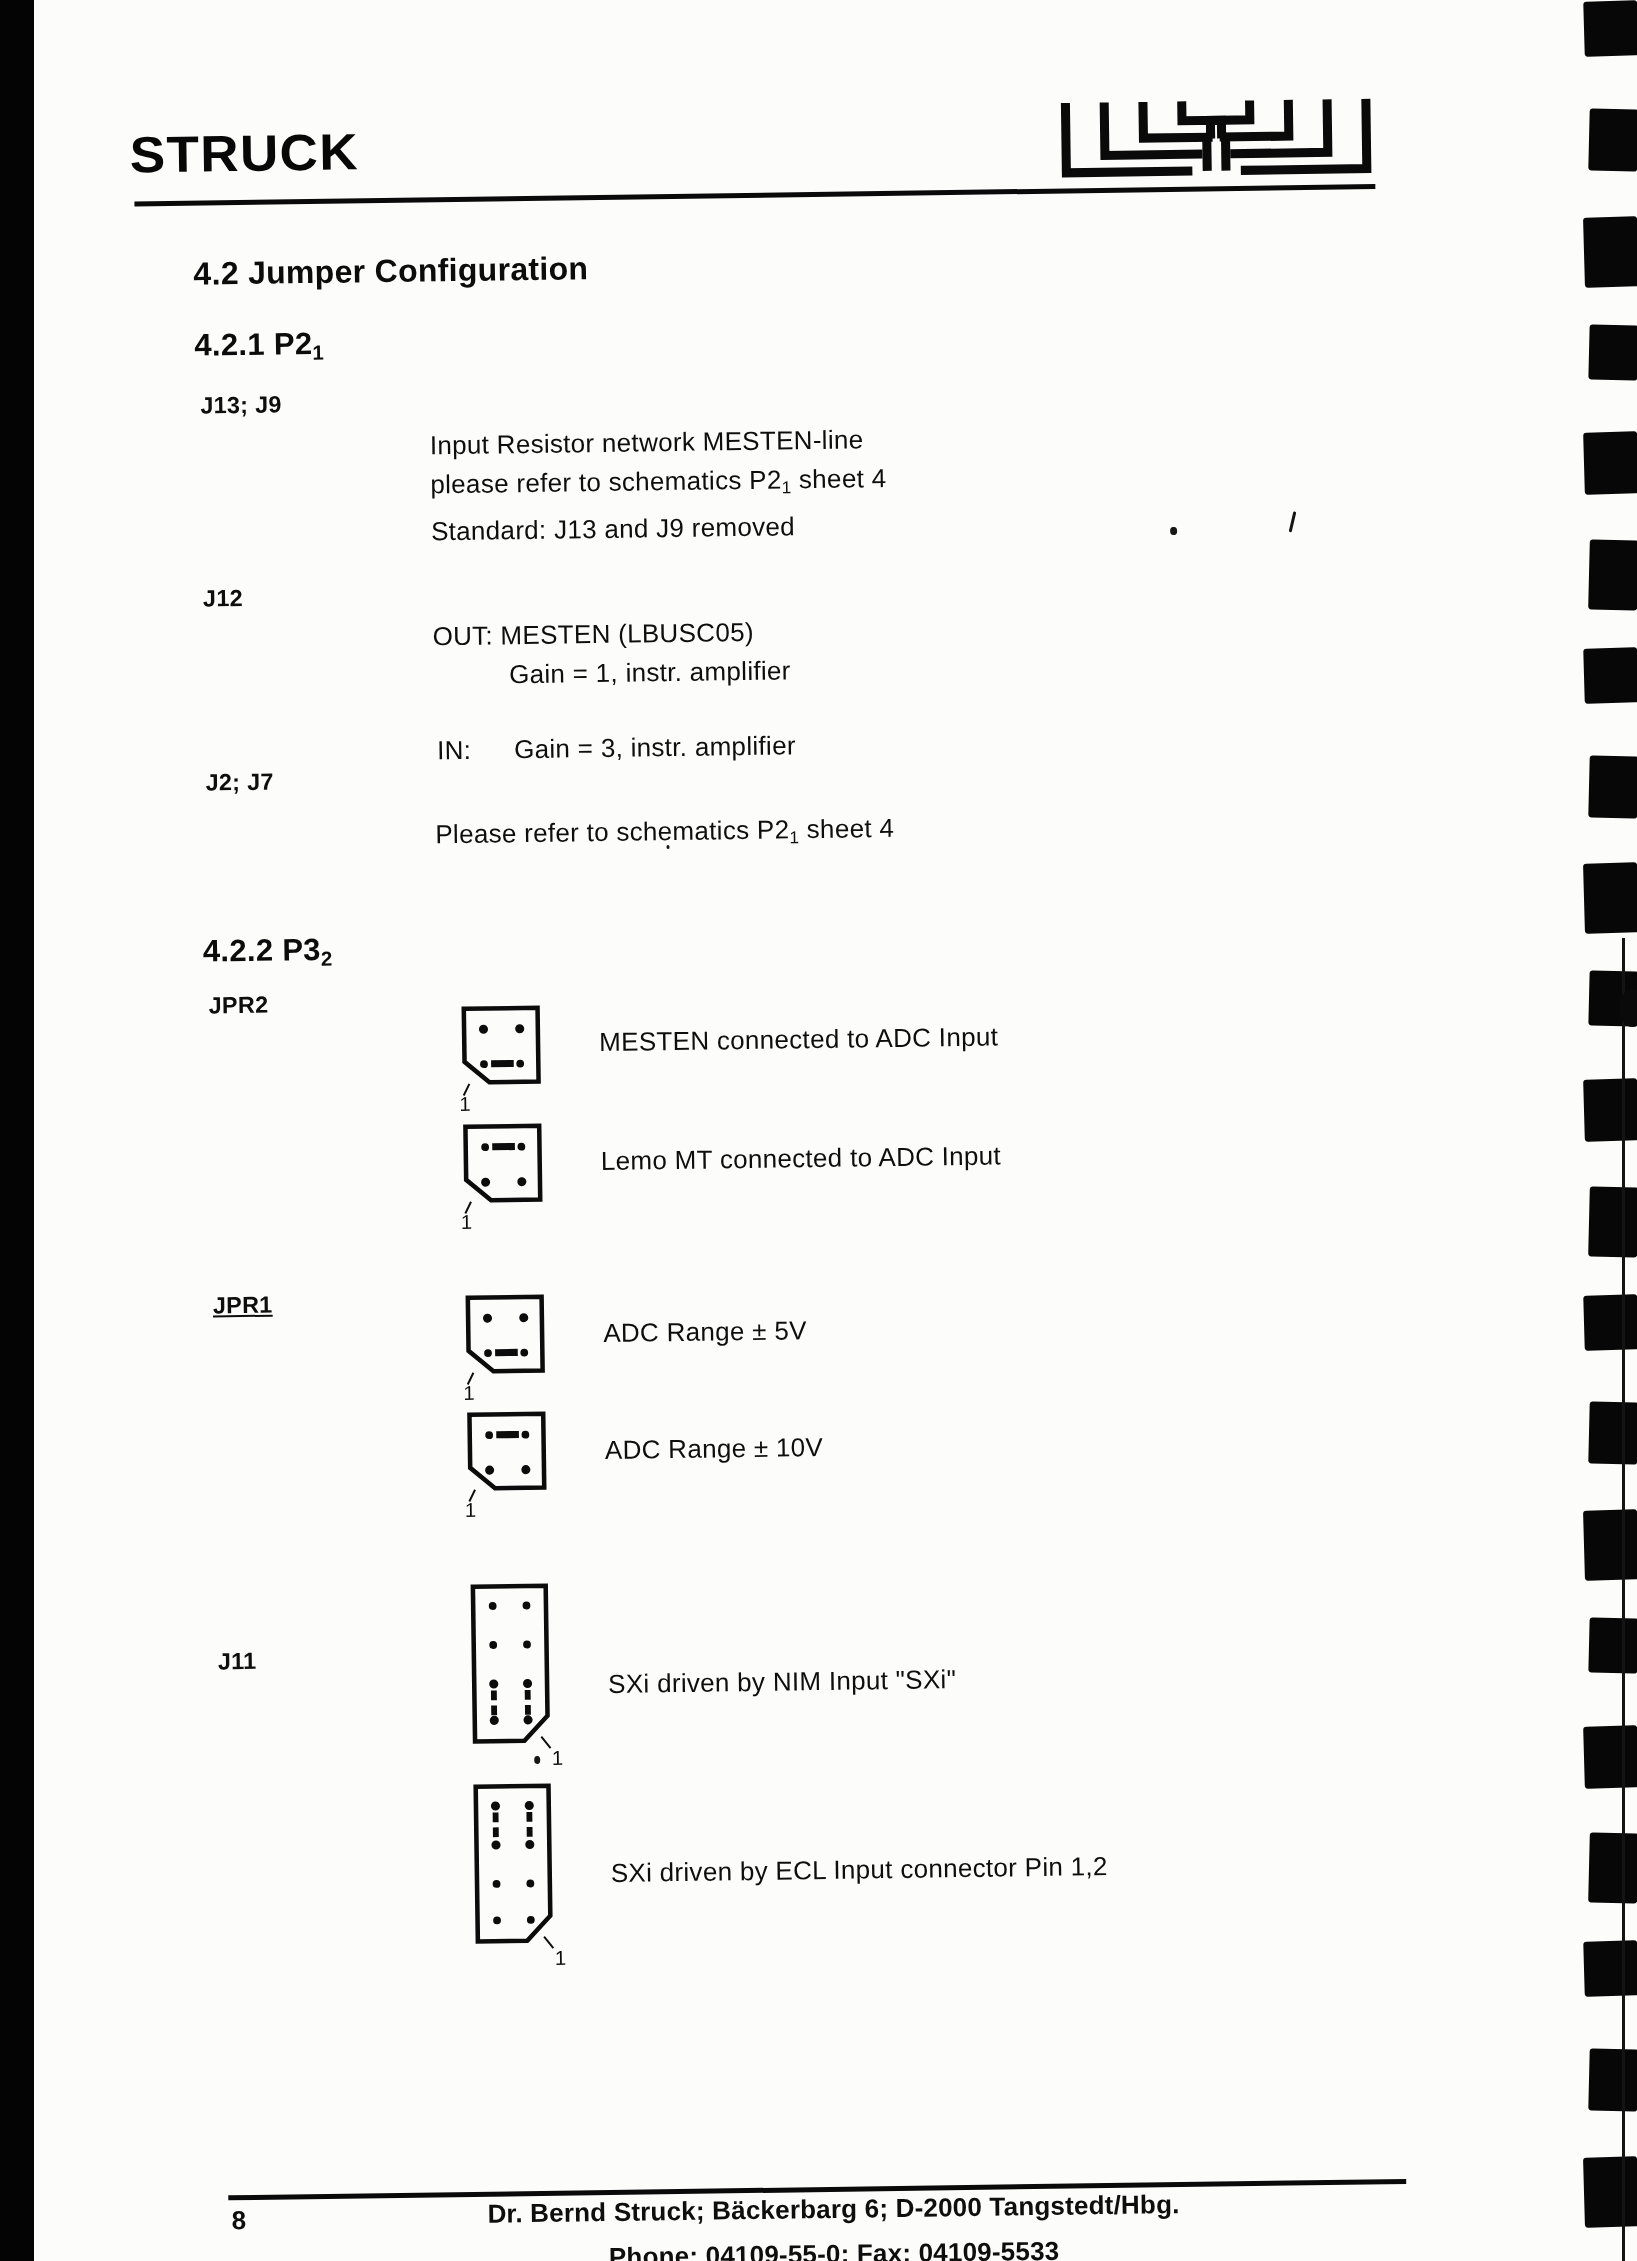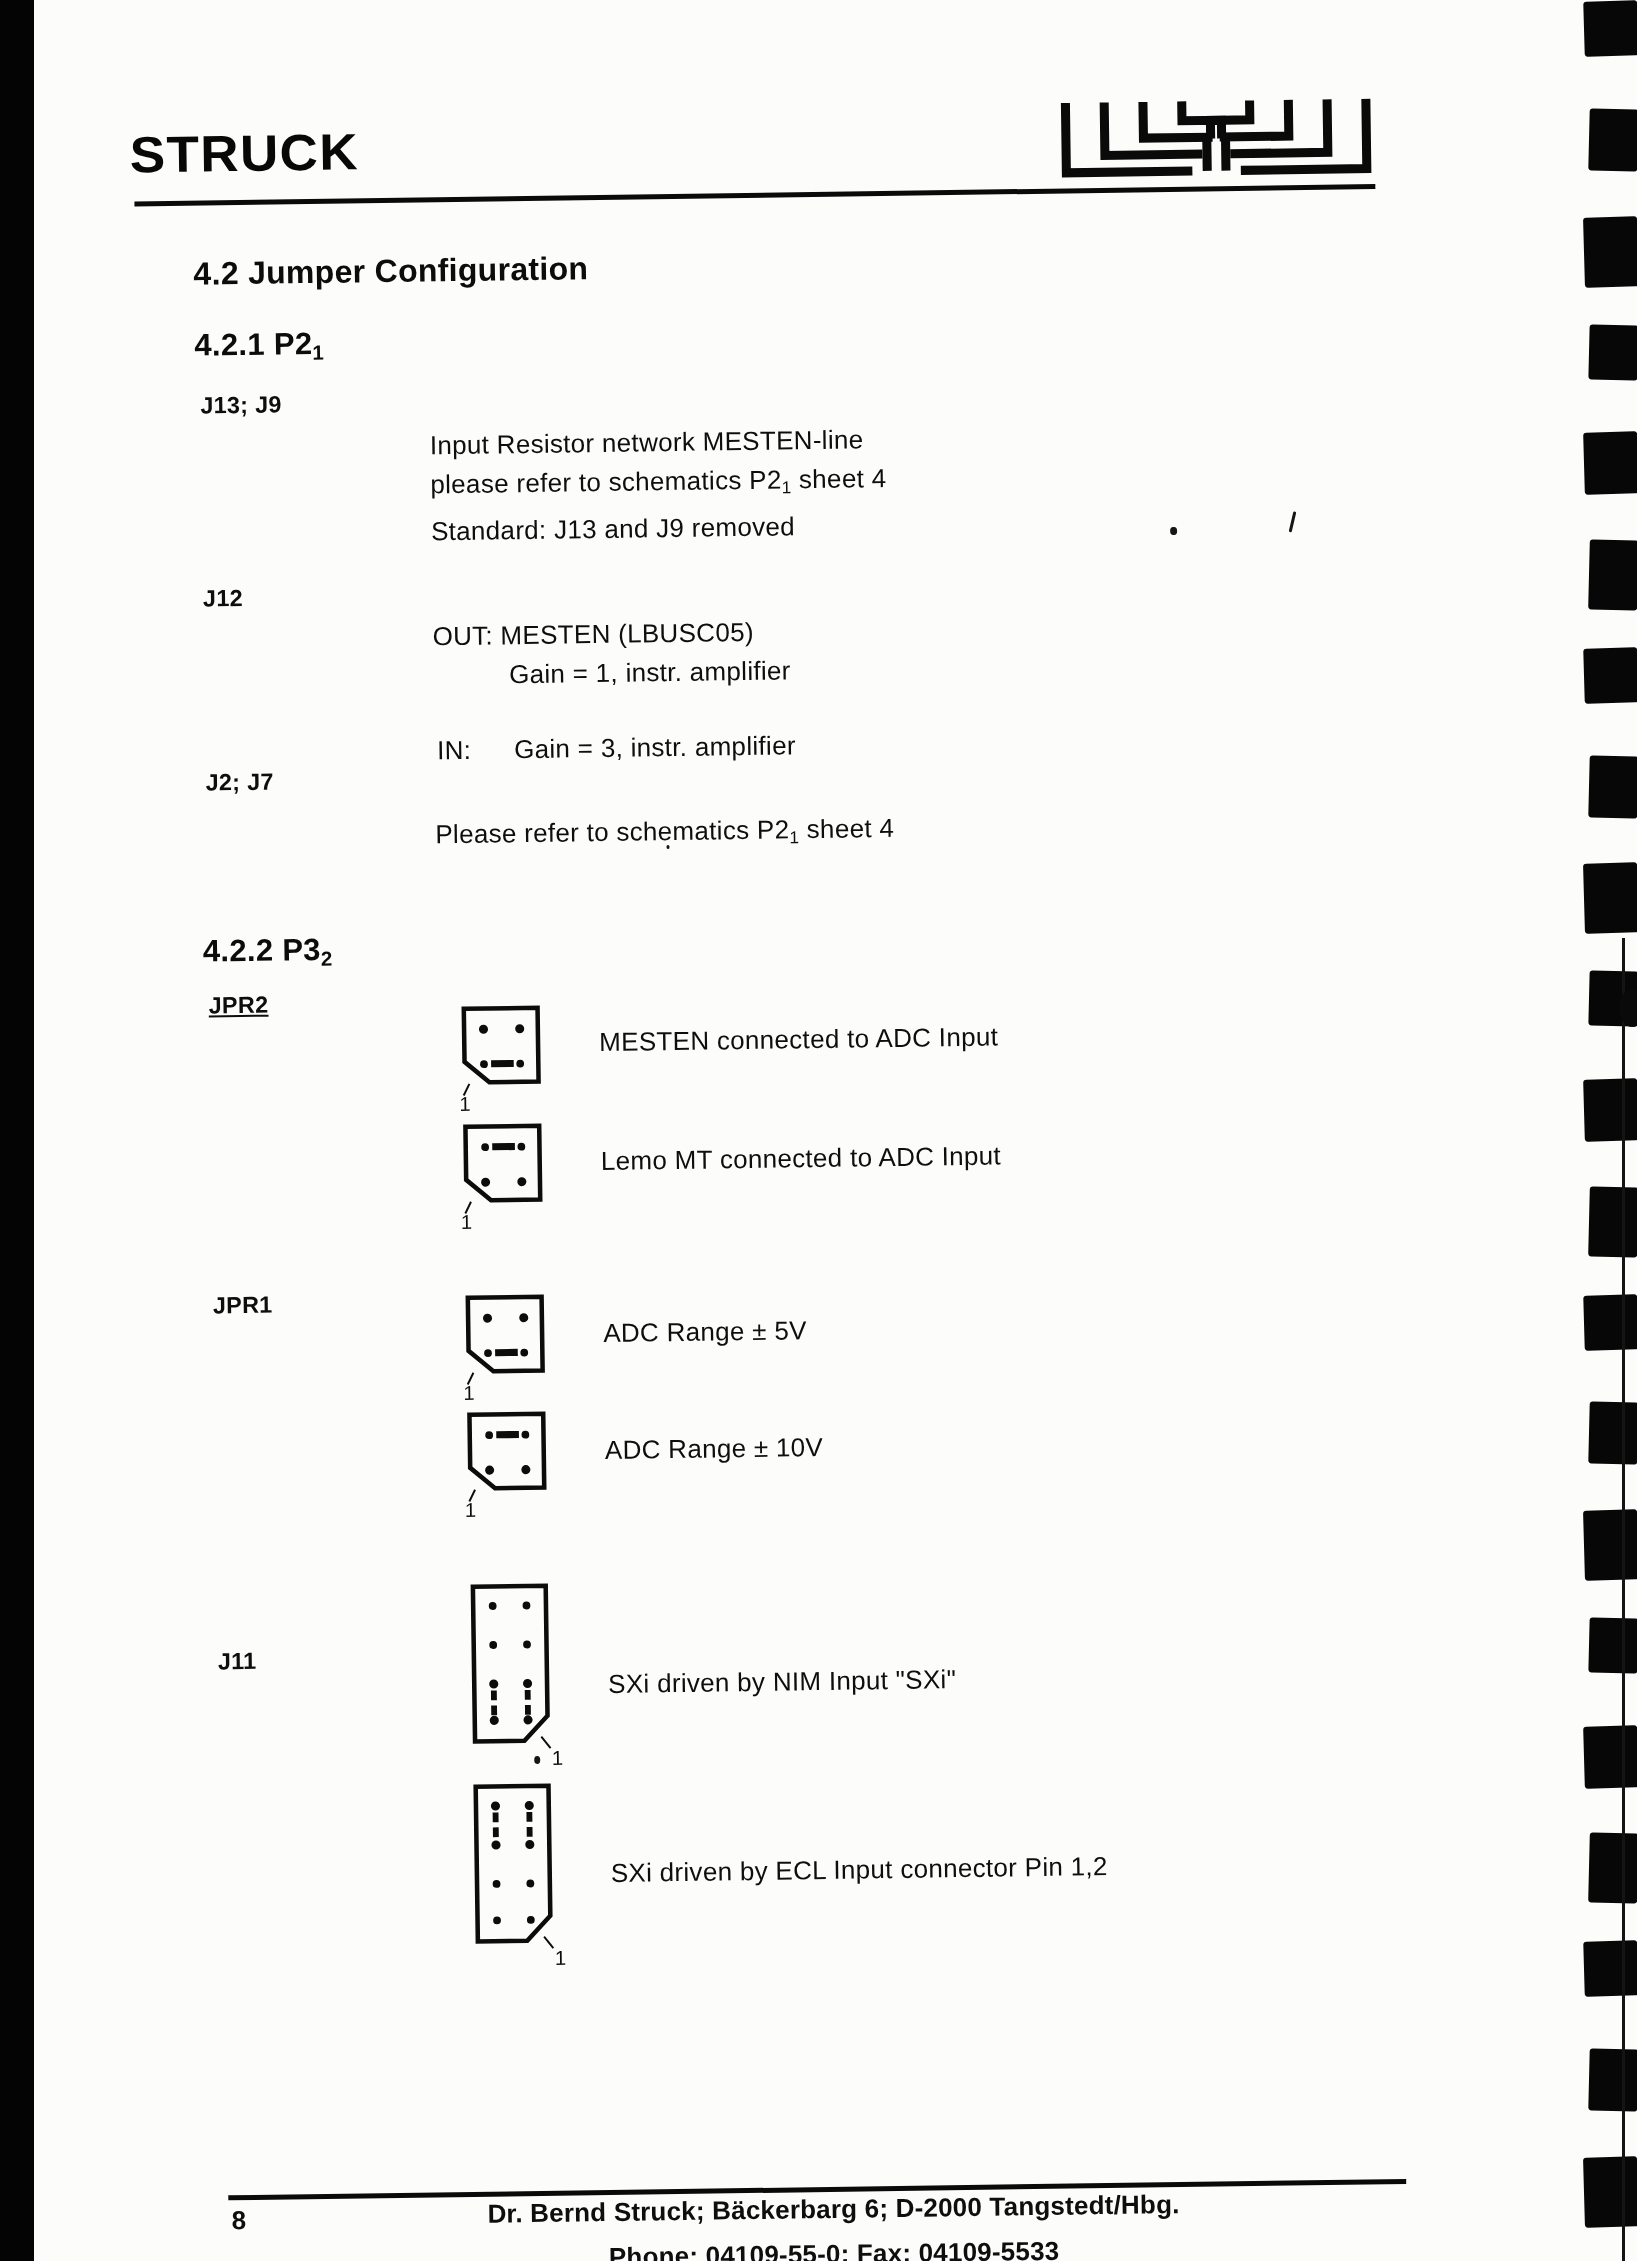--- a/index.html
+++ b/index.html
@@ -121,21 +121,21 @@
 
     <div class="lbl" style="left:211px;top:761px;">J2; J7</div>
     <div class="body" style="left:440px;top:810px;">
       <span>Please refer to schematics P2</span><span class="sub">1</span><span> sheet 4</span>
     </div>
 
     <div class="h2" style="left:206px;top:925px;">
       <span>4.2.2 P3</span><span class="sub">2</span>
     </div>
 
-    <div class="lbl" style="left:211px;top:984px;text-decoration:underline;">JPR2</div>
+    <div class="lbl" style="left:211px;top:984px;">JPR2</div>
 
     <svg class="jumper" style="left:457px;top:1000px;" width="110" height="110" viewBox="0 0 170 170">
       <path class="box" d="M14,6 H128 V120 H52 L14,88 Z"></path>
       <circle cx="44" cy="38" r="7"></circle>
         <circle cx="100" cy="38" r="7"></circle>
       <circle cx="44" cy="92" r="6"></circle>
         <circle cx="100" cy="92" r="6"></circle>
       <rect class="jbar" x="55" y="86" width="35" height="11"></rect>
       <line class="leader" x1="21" y1="122" x2="12" y2="140"></line>
       <text x="5" y="164">1</text>
@@ -147,21 +147,21 @@
       <circle cx="44" cy="38" r="6"></circle>
         <circle cx="100" cy="38" r="6"></circle>
       <circle cx="44" cy="92" r="7"></circle>
         <circle cx="100" cy="92" r="7"></circle>
       <rect class="jbar" x="55" y="32" width="35" height="11"></rect>
       <line class="leader" x1="21" y1="122" x2="12" y2="140"></line>
       <text x="5" y="164">1</text>
     </svg>
     <div class="cap" style="left:601px;top:1143px;">Lemo MT connected to ADC Input</div>
 
-    <div class="lbl" style="left:211px;top:1284px;">JPR1</div>
+    <div class="lbl" style="left:211px;top:1284px;text-decoration:underline;">JPR1</div>
 
     <svg class="jumper" style="left:457px;top:1289px;" width="110" height="110" viewBox="0 0 170 170">
       <path class="box" d="M14,6 H128 V120 H52 L14,88 Z"></path>
       <circle cx="44" cy="38" r="7"></circle>
         <circle cx="100" cy="38" r="7"></circle>
       <circle cx="44" cy="92" r="6"></circle>
         <circle cx="100" cy="92" r="6"></circle>
       <rect class="jbar" x="55" y="86" width="35" height="11"></rect>
       <line class="leader" x1="21" y1="122" x2="12" y2="140"></line>
       <text x="5" y="164">1</text>

